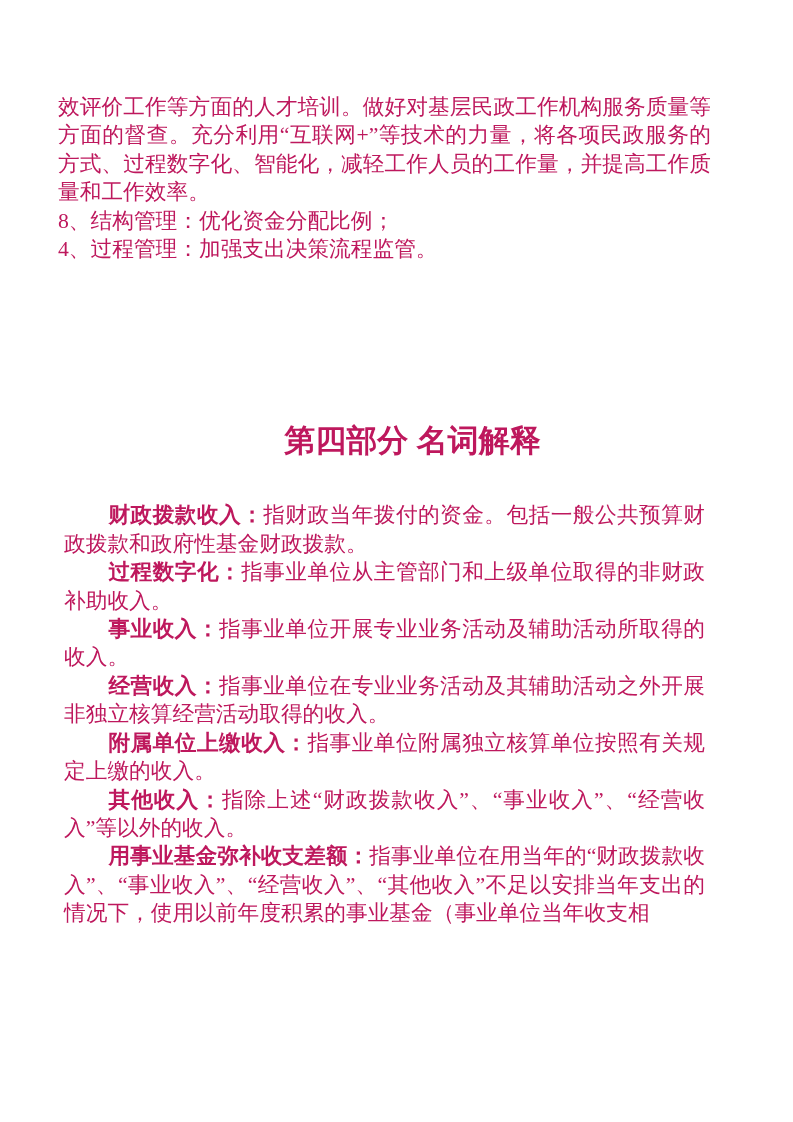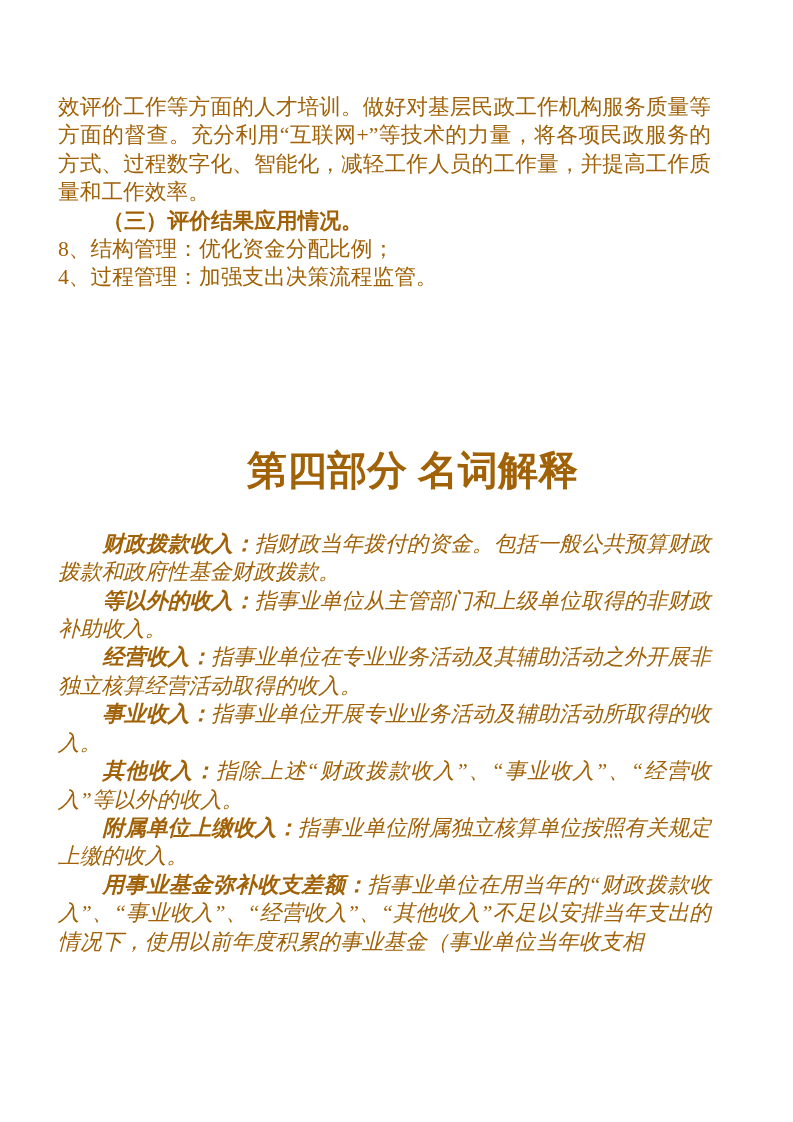--- a/index.html
+++ b/index.html
@@ -6,21 +6,21 @@
     margin: 0;
     padding: 0;
     background: #ffffff;
   }
   .page {
     position: relative;
     width: 793px;
     height: 1122px;
     background: #ffffff;
     overflow: hidden;
-    color: #a16207;
+    color: #be185d;
     font-family: "Liberation Serif", "DejaVu Serif", serif;
   }
   .content {
     position: absolute;
     left: 58px;
     top: 93px;
     width: 653px;
     font-size: 21.7px;
     line-height: 28.4px;
     text-align: justify;
@@ -33,59 +33,57 @@
   .indent {
     text-indent: 2.05em;
   }
   .hei {
     font-weight: bold;
     font-family: "Liberation Sans", "DejaVu Sans", sans-serif;
   }
   .part-title {
     margin: 156px 0 38px 0;
     padding: 0 0 0 56px;
-    font-size: 40px;
+    font-size: 31px;
     line-height: 44px;
     font-weight: bold;
     font-family: "Liberation Sans", "DejaVu Sans", sans-serif;
     text-align: center;
     text-indent: 0;
   }
   .defs {
-    margin: 0;
+    margin: 6px;
     padding: 0;
-    font-style: italic;
   }
 </style>
 </head>
 <body>
 
 <div class="page">
   <div class="content">
 
     <p class="para">效评价工作等方面的人才培训。做好对基层民政工作机构服务质量等方面的督查。充分利用“互联网+”等技术的力量，将各项民政服务的方式、过程数字化、智能化，减轻工作人员的工作量，并提高工作质量和工作效率。</p>
 
-    <p class="para hei indent">（三）评价结果应用情况。</p>
 
     <p class="para">8、结构管理：优化资金分配比例；</p>
     <p class="para">4、过程管理：加强支出决策流程监管。</p>
 
     <h1 class="part-title">第四部分 名词解释</h1>
 
     <div class="defs">
 
       <p class="para indent"><span class="hei">财政拨款收入：</span><span>指财政当年拨付的资金。包括一般公共预算财政拨款和政府性基金财政拨款。</span></p>
 
-      <p class="para indent"><span class="hei">等以外的收入：</span><span>指事业单位从主管部门和上级单位取得的非财政补助收入。</span></p>
+      <p class="para indent"><span class="hei">过程数字化：</span><span>指事业单位从主管部门和上级单位取得的非财政补助收入。</span></p>
+
+      <p class="para indent"><span class="hei">事业收入：</span><span>指事业单位开展专业业务活动及辅助活动所取得的收入。</span></p>
 
       <p class="para indent"><span class="hei">经营收入：</span><span>指事业单位在专业业务活动及其辅助活动之外开展非独立核算经营活动取得的收入。</span></p>
 
-      <p class="para indent"><span class="hei">事业收入：</span><span>指事业单位开展专业业务活动及辅助活动所取得的收入。</span></p>
+      <p class="para indent"><span class="hei">附属单位上缴收入：</span><span>指事业单位附属独立核算单位按照有关规定上缴的收入。</span></p>
 
       <p class="para indent"><span class="hei">其他收入：</span><span>指除上述“财政拨款收入”、“事业收入”、“经营收入”等以外的收入。</span></p>
-
-      <p class="para indent"><span class="hei">附属单位上缴收入：</span><span>指事业单位附属独立核算单位按照有关规定上缴的收入。</span></p>
 
       <p class="para indent"><span class="hei">用事业基金弥补收支差额：</span><span>指事业单位在用当年的“财政拨款收入”、“事业收入”、“经营收入”、“其他收入”不足以安排当年支出的情况下，使用以前年度积累的事业基金（事业单位当年收支相</span></p>
 
     </div>
   </div>
 </div>
 
 </body></html>

